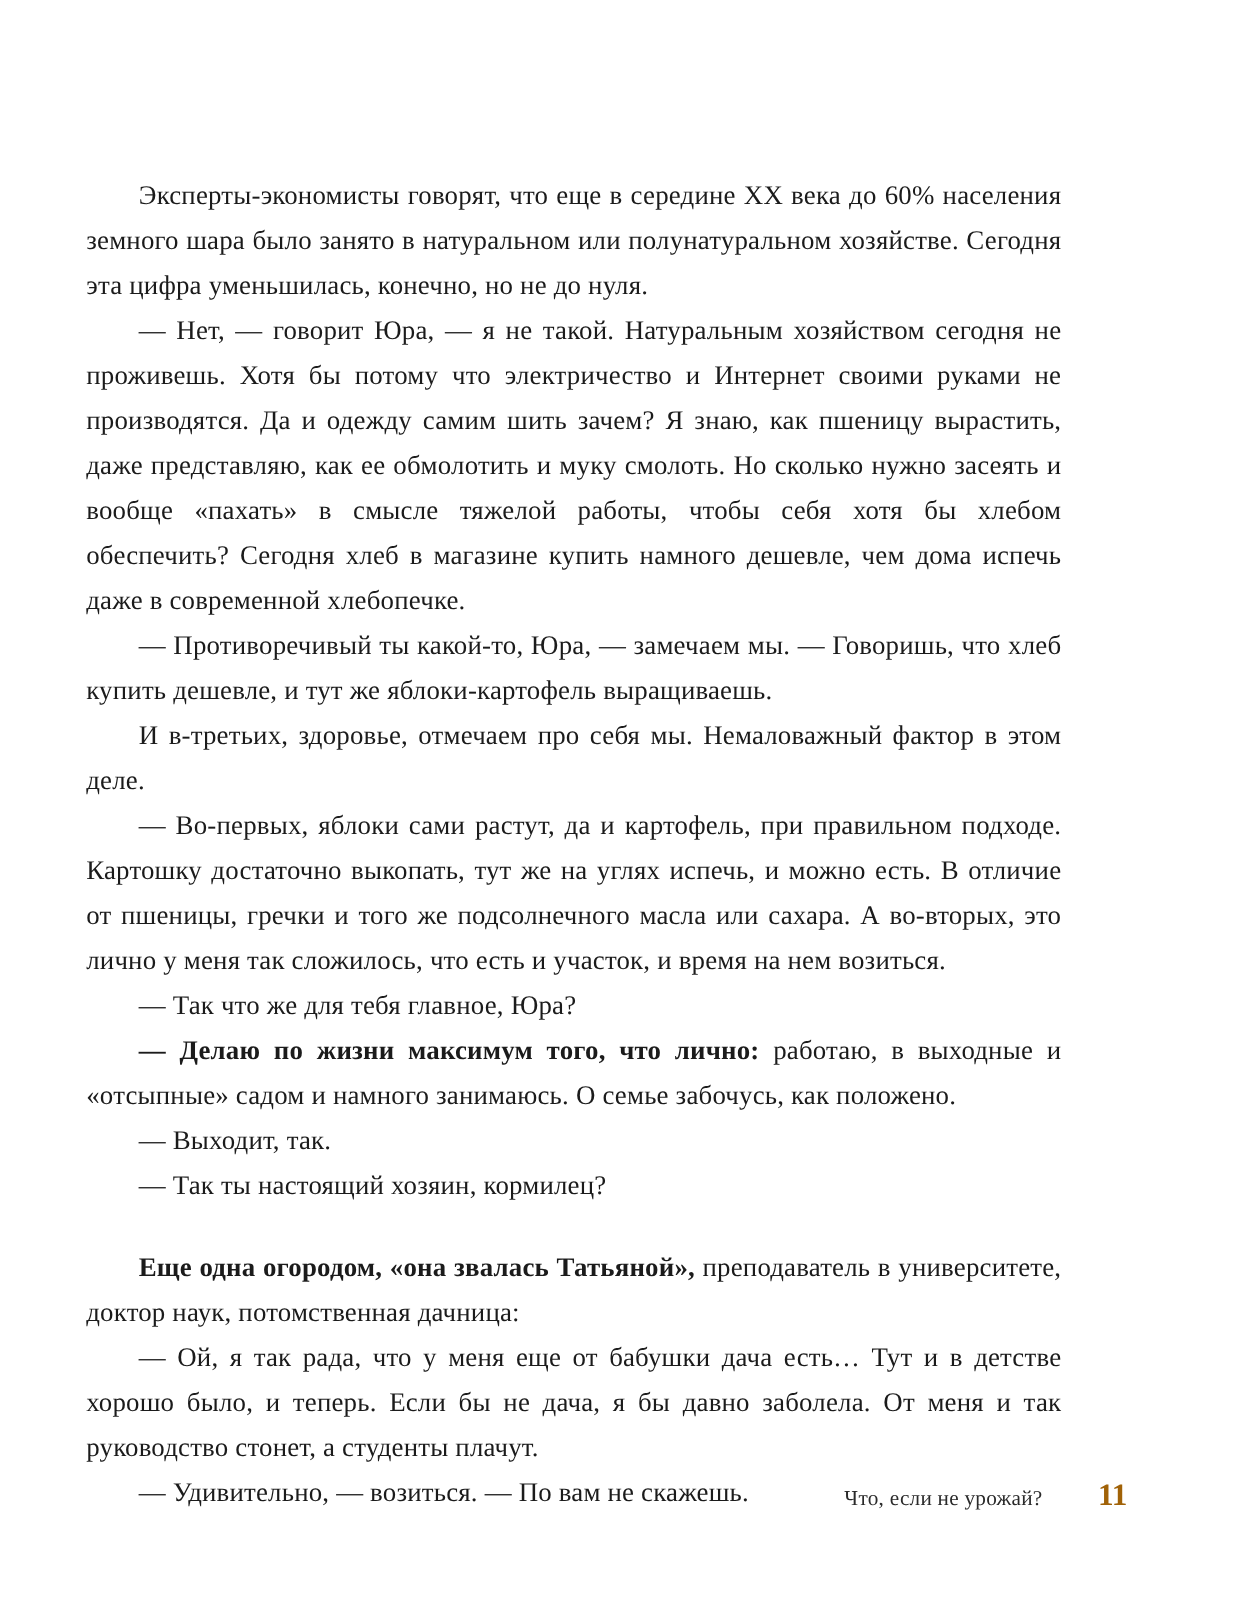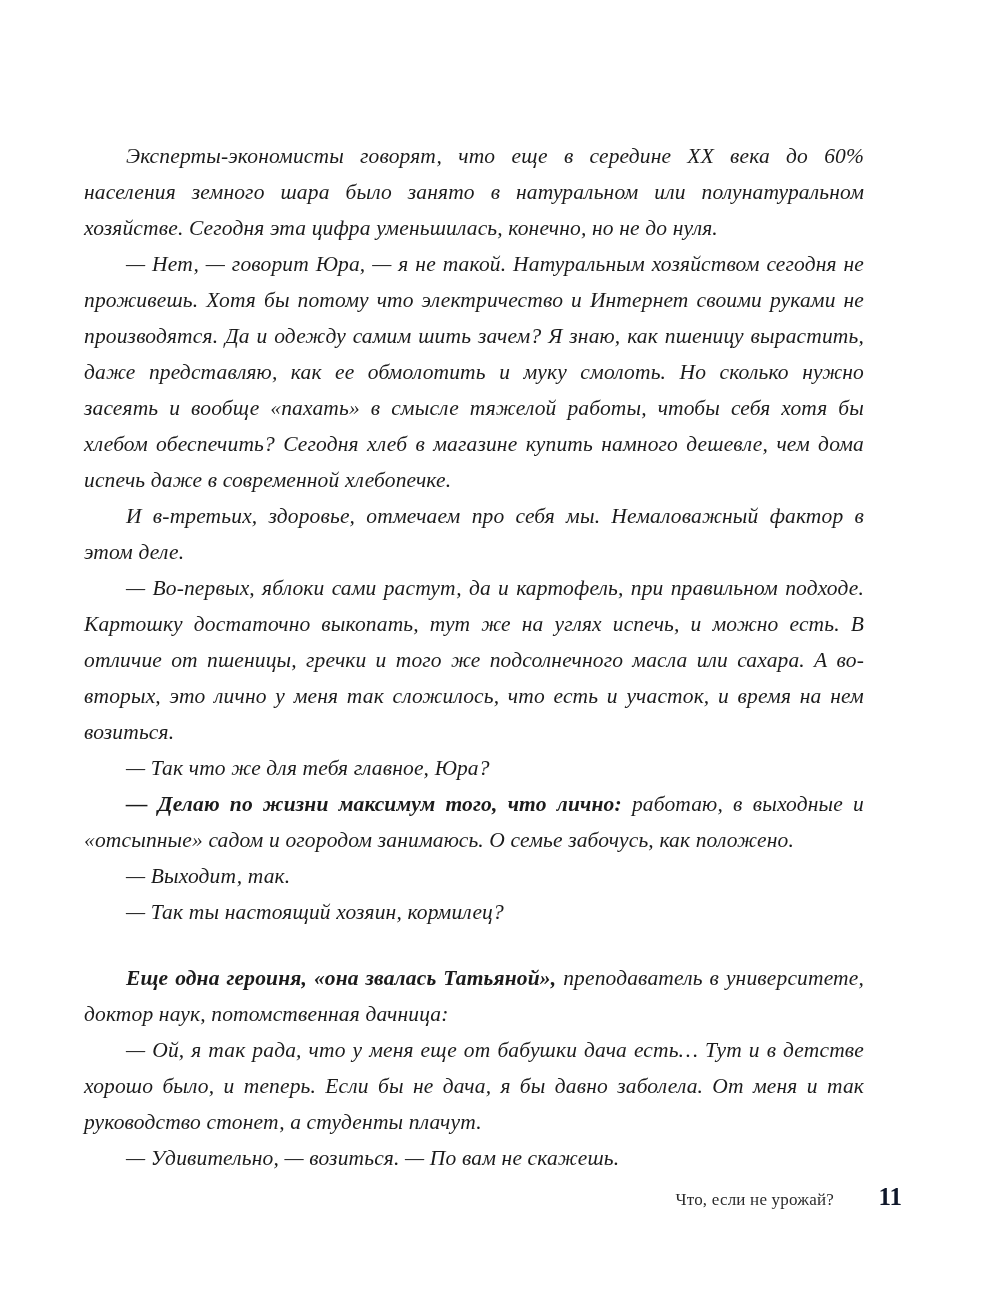--- a/index.html
+++ b/index.html
@@ -10,24 +10,23 @@
   .page {
     position: relative;
     width: 986px;
     height: 1299px;
     background: #ffffff;
     box-sizing: border-box;
     overflow: hidden;
   }
   .text-column {
     position: absolute;
-    left: 84px;
+    left: 69px;
     top: 138px;
     width: 780px;
-    font-style: italic;
   }
   .para {
     font-family: "Liberation Serif", serif;
     font-size: 21.5px;
     line-height: 36px;
     color: #1b1b1b;
     text-align: justify;
     text-align-last: left;
     margin: 0;
     letter-spacing: 0.15px;
@@ -53,51 +52,52 @@
   .footer-title {
     font-family: "Liberation Serif", serif;
     font-size: 17px;
     color: #2a2a2a;
     letter-spacing: 0.2px;
   }
   .footer-page {
     font-family: "Liberation Serif", serif;
     font-size: 25px;
     font-weight: bold;
-    color: #0f172a;
+    color: #a16207;
     margin-left: 38px;
     min-width: 30px;
     text-align: right;
   }
 </style>
 </head>
 <body>
 
 <div class="page">
 
   <div class="text-column">
 
     <p class="para indent">Эксперты-экономисты говорят, что еще в середине XX века до 60% населения земного шара было занято в натуральном или полунатуральном хозяйстве. Сегодня эта цифра уменьшилась, конечно, но не до нуля.</p>
 
     <p class="para indent">— Нет, — говорит Юра, — я не такой. Натуральным хозяйством сегодня не проживешь. Хотя бы потому что электричество и Интернет своими руками не производятся. Да и одежду самим шить зачем? Я знаю, как пшеницу вырастить, даже представляю, как ее обмолотить и муку смолоть. Но сколько нужно засеять и вообще «пахать» в смысле тяжелой работы, чтобы себя хотя бы хлебом обеспечить? Сегодня хлеб в магазине купить намного дешевле, чем дома испечь даже в современной хлебопечке.</p>
 
+    <p class="para indent">— Противоречивый ты какой-то, Юра, — замечаем мы. — Говоришь, что хлеб купить дешевле, и тут же яблоки-картофель выращиваешь.</p>
 
     <p class="para indent">И в-третьих, здоровье, отмечаем про себя мы. Немаловажный фактор в этом деле.</p>
 
     <p class="para indent">— Во-первых, яблоки сами растут, да и картофель, при правильном подходе. Картошку достаточно выкопать, тут же на углях испечь, и можно есть. В отличие от пшеницы, гречки и того же подсолнечного масла или сахара. А во-вторых, это лично у меня так сложилось, что есть и участок, и время на нем возиться.</p>
 
     <p class="para indent">— Так что же для тебя главное, Юра?</p>
 
-    <p class="para indent"><span class="bold">— Делаю по жизни максимум того, что лично:</span><span> работаю, в выходные и «отсыпные» садом и огородом занимаюсь. О семье забочусь, как положено.</span></p>
+    <p class="para indent"><span class="bold">— Делаю по жизни максимум того, что лично:</span><span> работаю, в выходные и «отсыпные» садом и намного занимаюсь. О семье забочусь, как положено.</span></p>
 
     <p class="para indent">— Выходит, так.</p>
 
     <p class="para indent">— Так ты настоящий хозяин, кормилец?</p>
 
-    <p class="para indent gap-above"><span class="bold">Еще одна героиня, «она звалась Татьяной»,</span><span> преподаватель в университете, доктор наук, потомственная дачница:</span></p>
+    <p class="para indent gap-above"><span class="bold">Еще одна огородом, «она звалась Татьяной»,</span><span> преподаватель в университете, доктор наук, потомственная дачница:</span></p>
 
     <p class="para indent">— Ой, я так рада, что у меня еще от бабушки дача есть… Тут и в детстве хорошо было, и теперь. Если бы не дача, я бы давно заболела. От меня и так руководство стонет, а студенты плачут.</p>
 
     <p class="para indent">— Удивительно, — возиться. — По вам не скажешь.</p>
 
   </div>
 
   <div class="footer">
     <span class="footer-title">Что, если не урожай?</span>
     <span class="footer-page">11</span>

